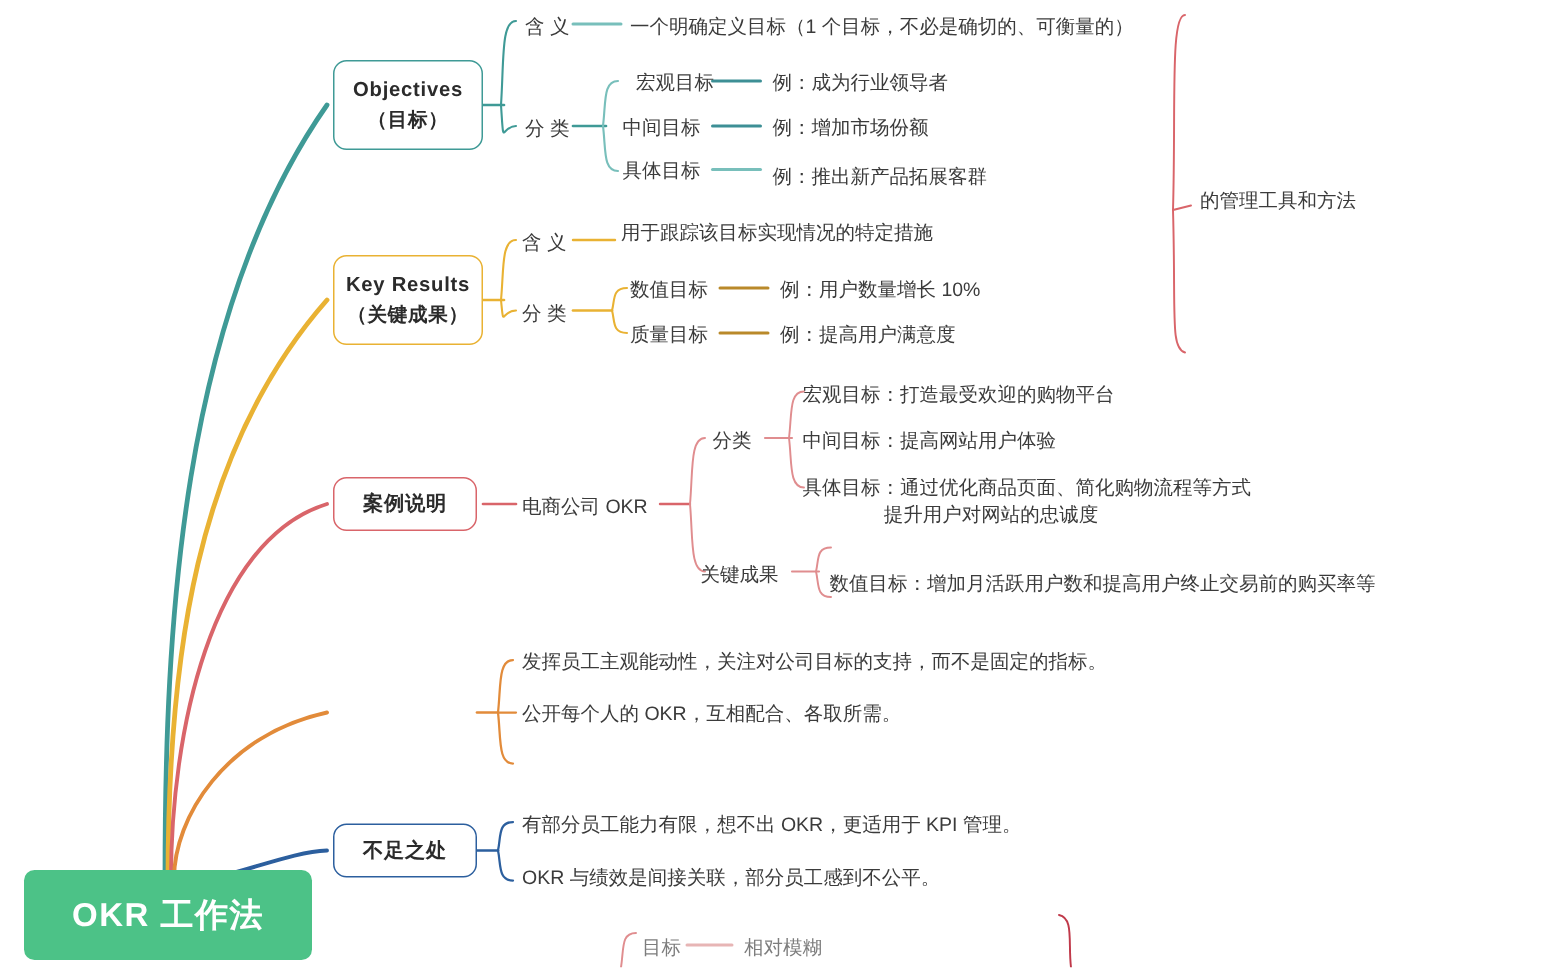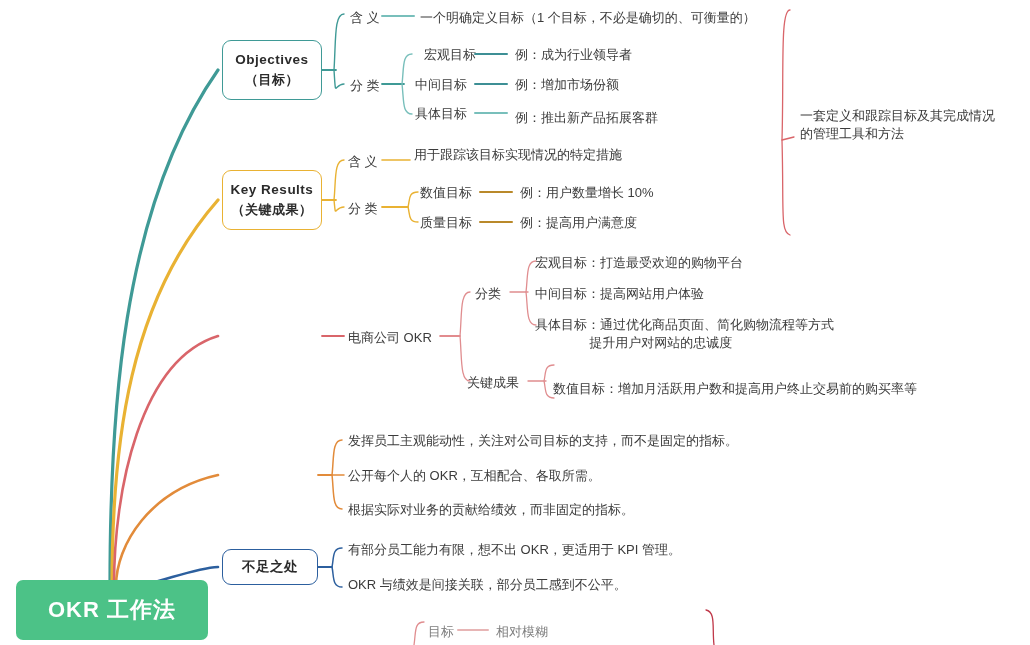--- a/index.html
+++ b/index.html
@@ -161,43 +161,44 @@
   <div class="lbl leaf" style="left:414px;top:146px;">用于跟踪该目标实现情况的特定措施</div>
 
   <div class="lbl mid" style="left:348px;top:200px;">分 类</div>
 
   <div class="lbl mid" style="left:420px;top:184px;">数值目标</div>
   <div class="lbl leaf" style="left:520px;top:184px;">例：用户数量增长 10%</div>
 
   <div class="lbl mid" style="left:420px;top:214px;">质量目标</div>
   <div class="lbl leaf" style="left:520px;top:214px;">例：提高用户满意度</div>
 
+  <div class="node red" style="left:222px;top:318px;width:96px;height:36px;">
+    <span class="l1">案例说明</span>
+  </div>
 
   <div class="lbl mid" style="left:348px;top:329px;">电商公司 OKR</div>
 
   <div class="lbl mid" style="left:475px;top:285px;">分类</div>
   <div class="lbl leaf" style="left:535px;top:254px;">宏观目标：打造最受欢迎的购物平台</div>
   <div class="lbl leaf" style="left:535px;top:285px;">中间目标：提高网站用户体验</div>
   <div class="lbl leaf" style="left:535px;top:316px;line-height:1.35;">具体目标：通过优化商品页面、简化购物流程等方式
                提升用户对网站的忠诚度</div>
 
   <div class="lbl mid" style="left:467px;top:374px;">关键成果</div>
   <div class="lbl leaf" style="left:553px;top:380px;text-align:center;">数值目标：增加月活跃用户数和提高用户终止交易前的购买率等</div>
 
 
   <div class="lbl leaf" style="left:348px;top:432px;">发挥员工主观能动性，关注对公司目标的支持，而不是固定的指标。</div>
   <div class="lbl leaf" style="left:348px;top:467px;text-align:right;">公开每个人的 OKR，互相配合、各取所需。</div>
-  <div class="lbl leaf" style="left:348px;top:501px;">根据实际对业务的贡献给绩效，而非固定的指标。</div>
 
   <div class="node blue" style="left:222px;top:549px;width:96px;height:36px;">
     <span class="l1">不足之处</span>
   </div>
 
   <div class="lbl leaf" style="left:348px;top:541px;">有部分员工能力有限，想不出 OKR，更适用于 KPI 管理。</div>
   <div class="lbl leaf" style="left:348px;top:576px;">OKR 与绩效是间接关联，部分员工感到不公平。</div>
 
-  <div class="lbl leaf" style="left:800px;top:107px;">一套定义和跟踪目标及其完成情况</div>
   <div class="lbl leaf" style="left:800px;top:125px;">的管理工具和方法</div>
 
   <div class="lbl faded" style="left:428px;top:623px;">目标</div>
   <div class="lbl faded" style="left:496px;top:623px;">相对模糊</div>
 
 </div>
 
 </body></html>

